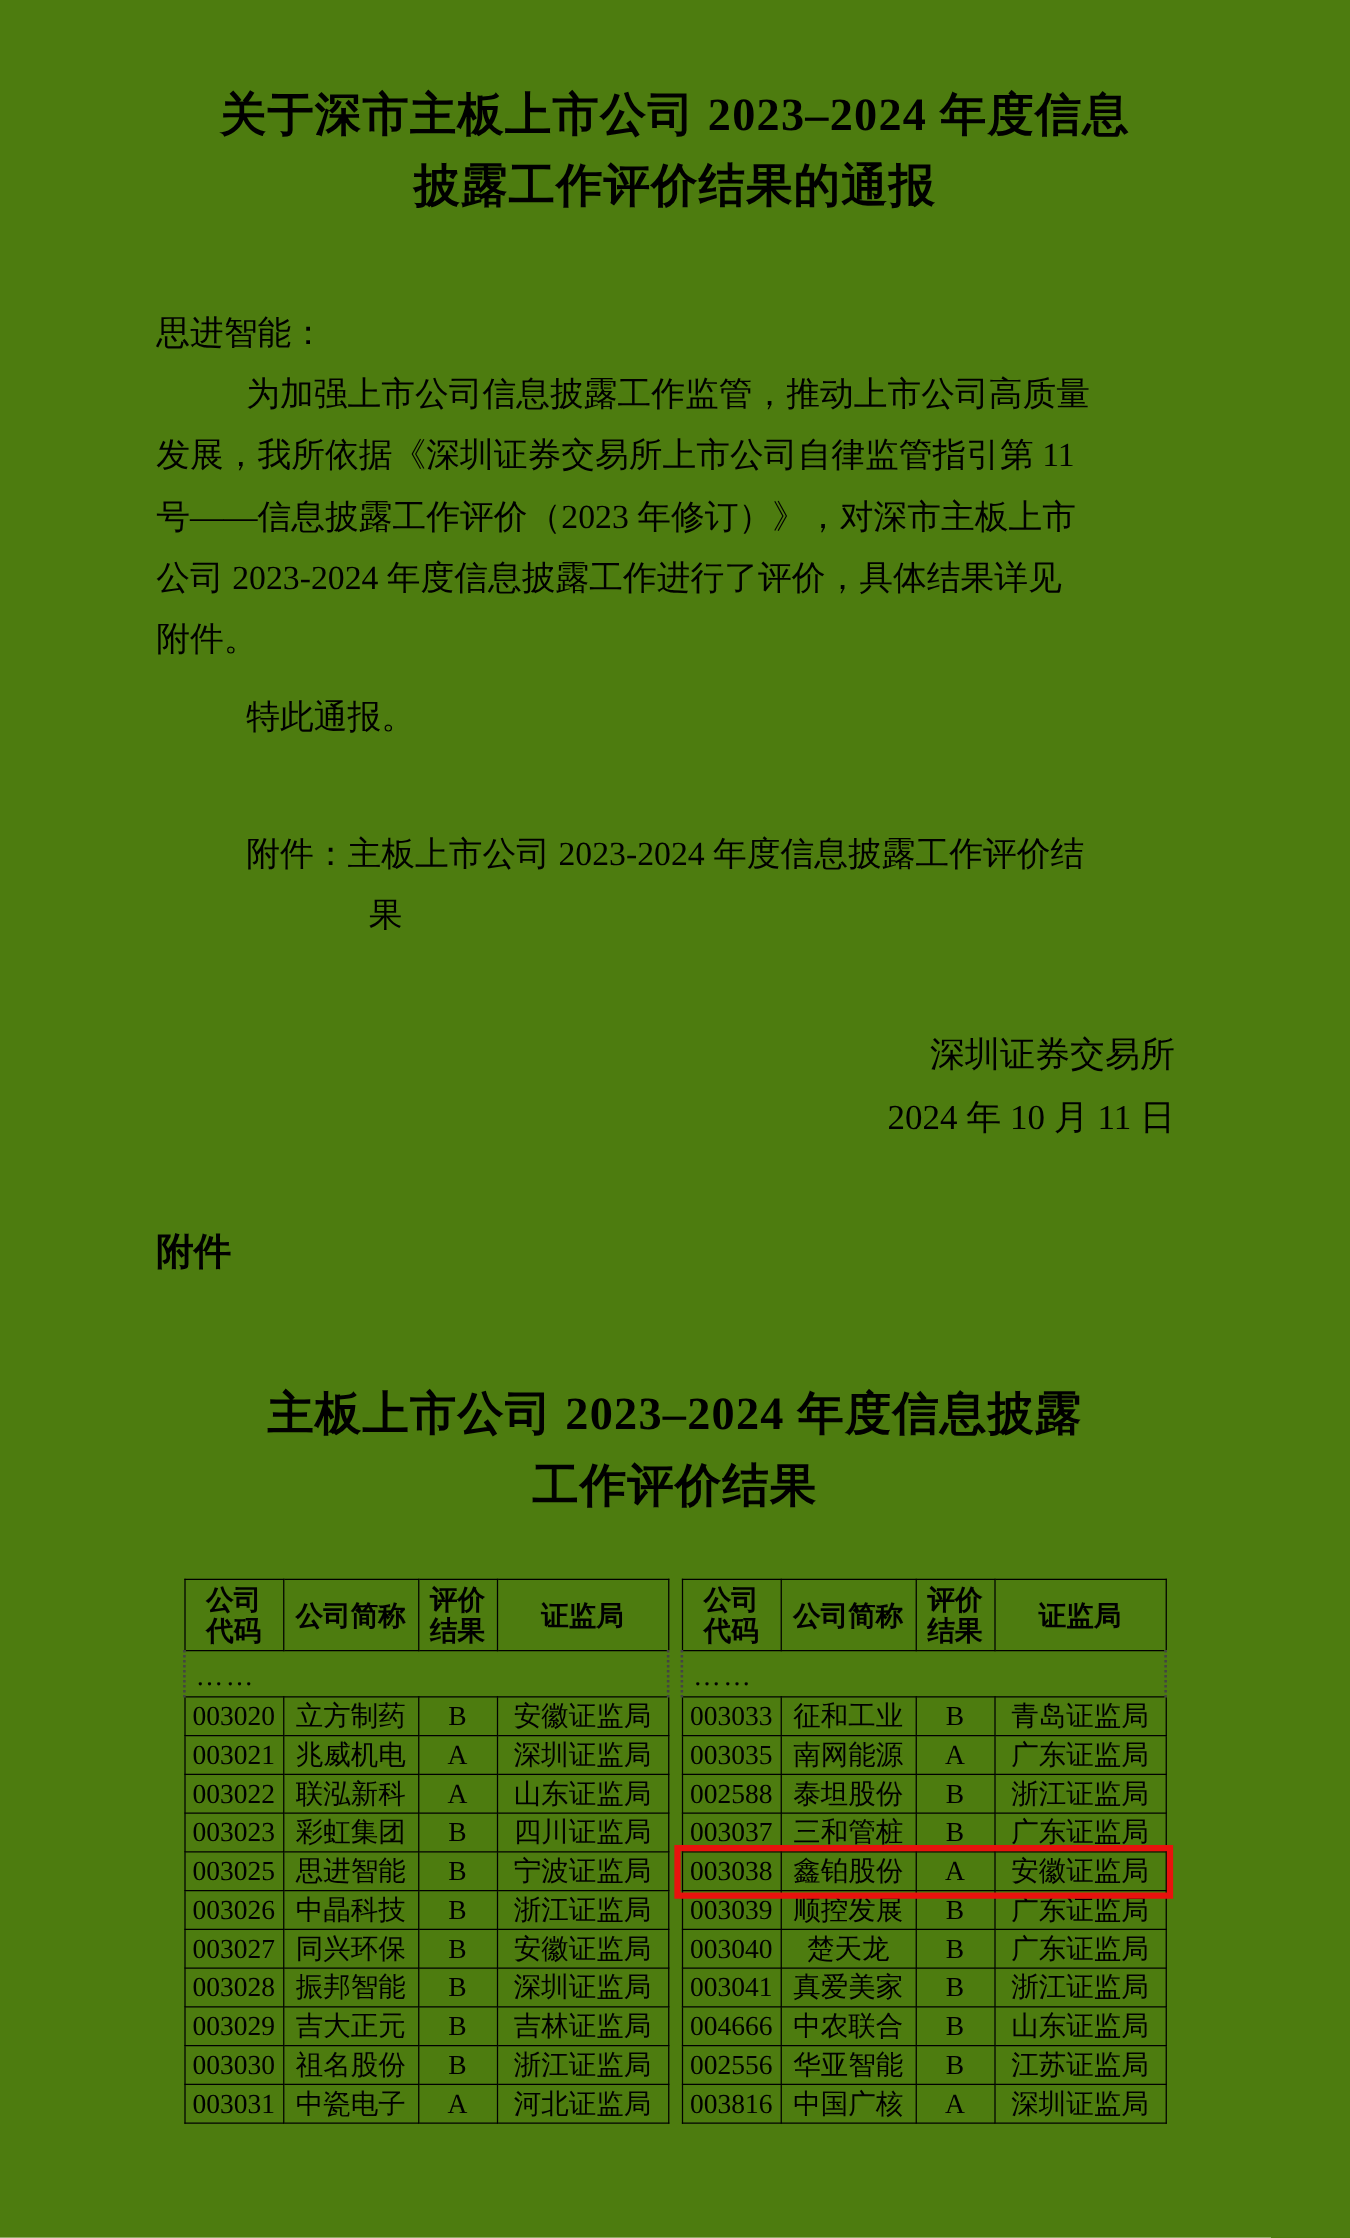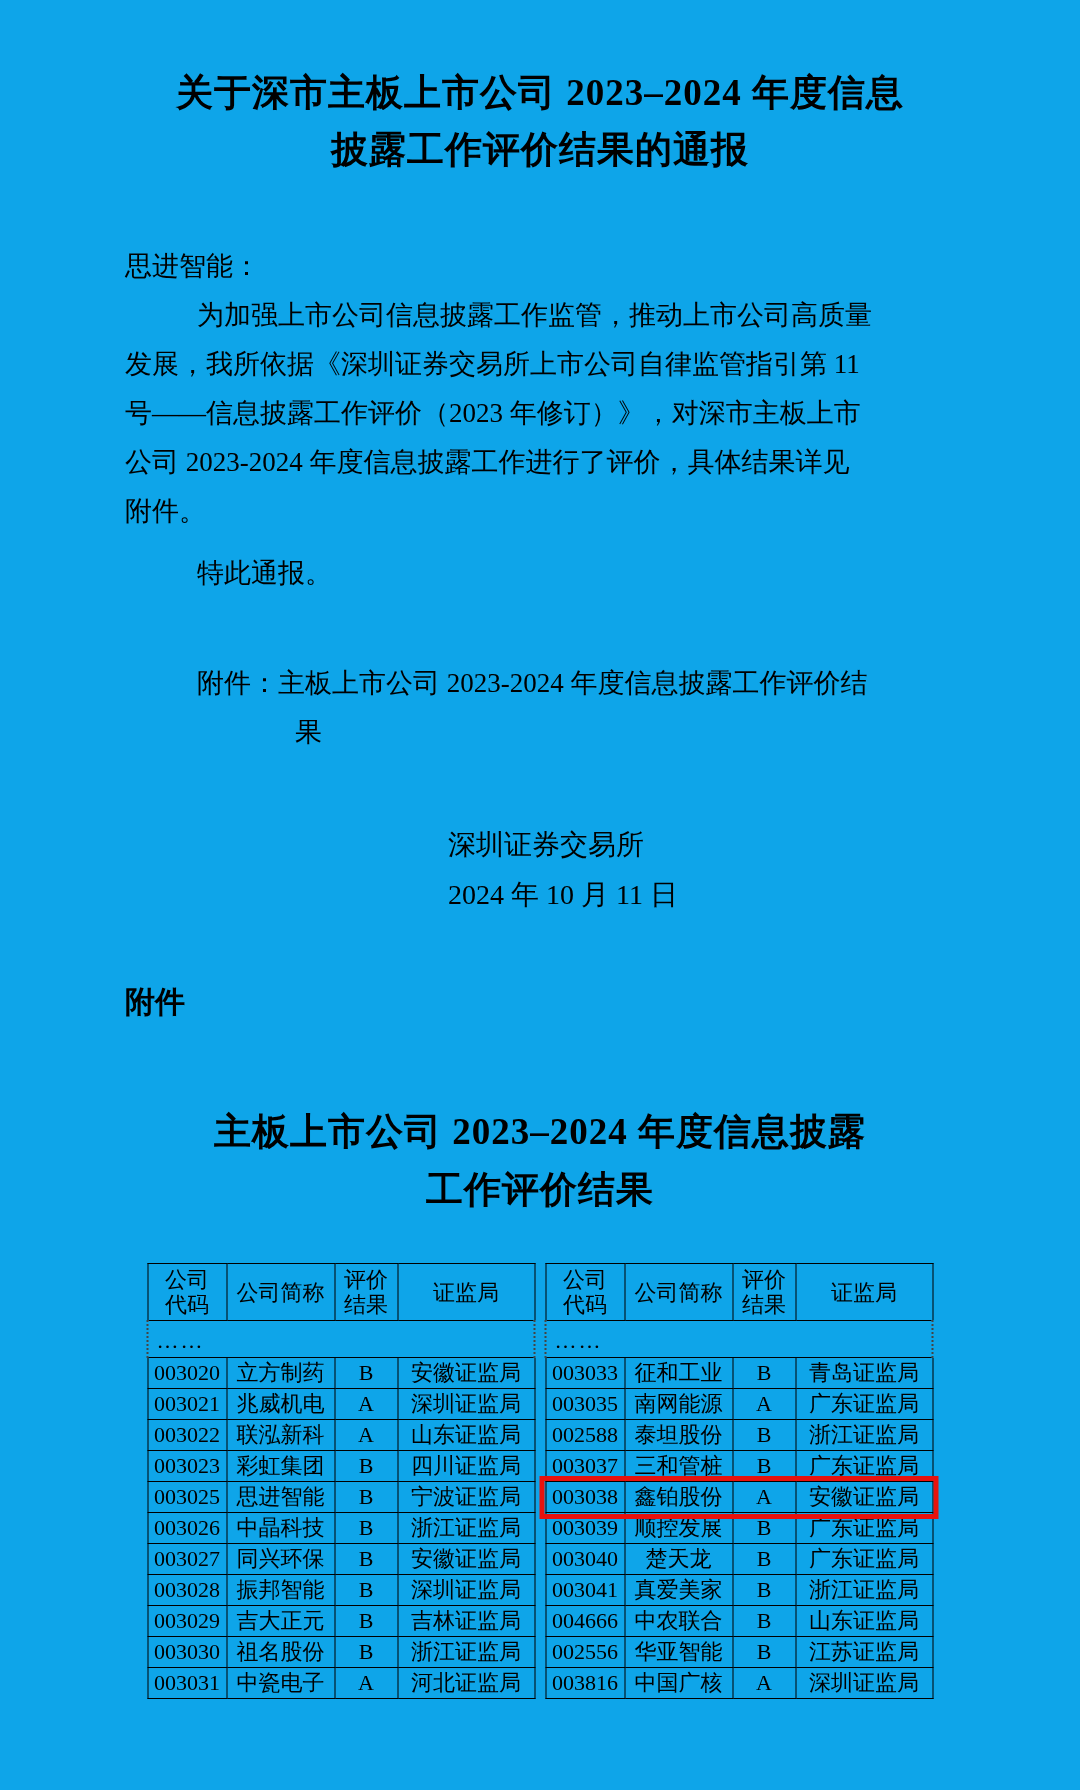--- a/index.html
+++ b/index.html
@@ -2,21 +2,21 @@
 <html><head>
 <meta charset="utf-8">
 <style>
   html,body { margin:0; padding:0; }
   body {
     width:1080px; height:1790px;
     background:#ffffff;
     font-family:"Liberation Serif","DejaVu Serif",serif;
     color:#000;
   }
-  .page { position:relative; width:1080px; height:1790px; overflow:hidden; background:#0ea5e9; }
+  .page { position:relative; width:1080px; height:1790px; overflow:hidden; background:#4d7c0f; }
 
   
   .notice-title {
     position:absolute; top:64px; left:0; right:0;
     text-align:center; font-weight:bold;
     font-size:37px; line-height:57px; letter-spacing:1px;
   }
 
   
   .body-text {
@@ -31,21 +31,21 @@
   .attachment-note {
     position:absolute; top:659px; left:125px; width:832px;
     font-size:27px; line-height:49px;
   }
   .attachment-note .note-line1 { text-indent:72px; white-space:nowrap; }
   .attachment-note .note-line2 { padding-left:170px; }
 
   
   .signature-block {
     position:absolute; top:820px; right:140px; width:492px;
-    text-align:left; font-size:28px; line-height:50px;
+    text-align:right; font-size:28px; line-height:50px;
   }
 
   
   .attachment-label {
     position:absolute; top:984px; left:125px;
     font-family:"Liberation Sans","DejaVu Sans",sans-serif;
     font-weight:bold; font-size:30px; line-height:36px;
   }
   .attachment-title {
     position:absolute; top:1103px; left:0; right:0;
@@ -64,21 +64,21 @@
   }
   table.results col.c1 { width:79px; }
   table.results col.c2 { width:108px; }
   table.results col.c3 { width:63px; }
   table.results col.c4 { width:137px; }
   table.results th, table.results td {
     border:1.5px solid #000;
     text-align:center; vertical-align:middle; padding:0;
   }
   table.results thead th {
-    height:56px; font-weight:normal; line-height:25px; font-size:22px;
+    height:56px; font-weight:bold; line-height:25px; font-size:22px;
   }
   table.results tbody.data-body tr { height:31px; }
   tr.ellipsis-row td {
     height:30px;
     border-left:2px dotted #444; border-right:2px dotted #444;
     border-top:1.5px solid #000; border-bottom:1.5px solid #000;
     text-align:left; padding-left:8px; letter-spacing:2px;
     font-size:22px; line-height:20px; vertical-align:bottom; padding-bottom:6px;
   }
   tr.highlighted { outline:5px solid #e8120d; outline-offset:1px; position:relative; z-index:2; }

